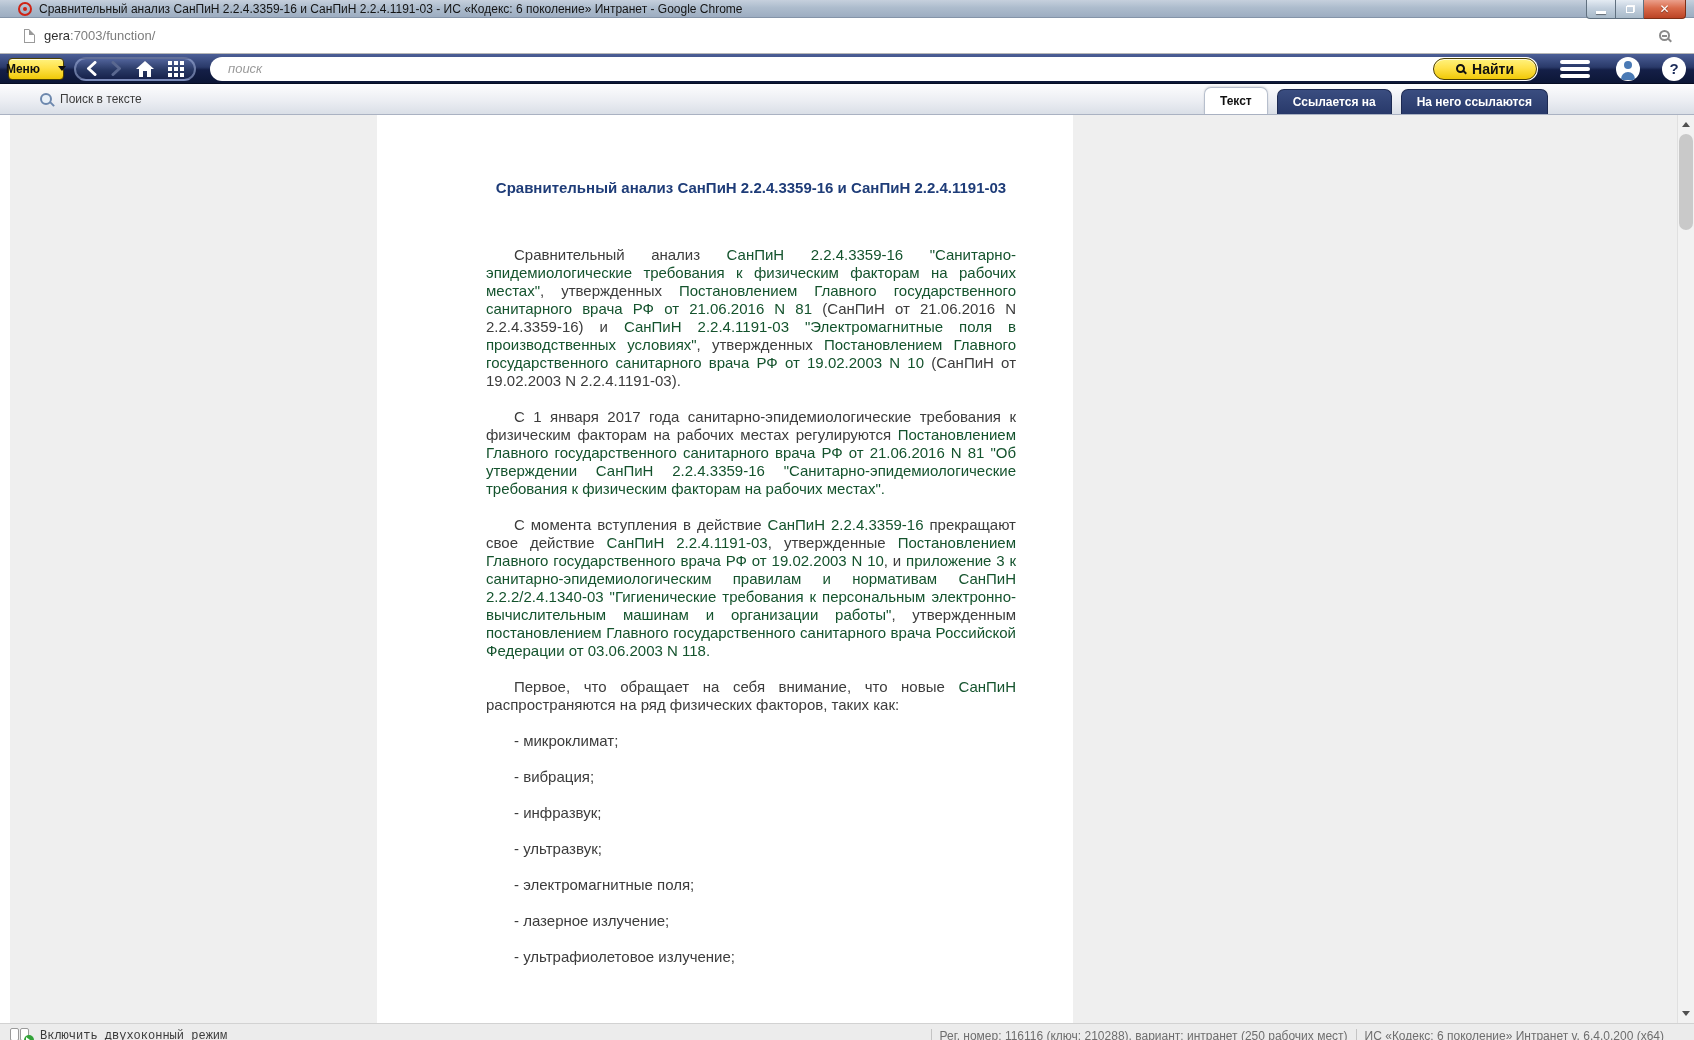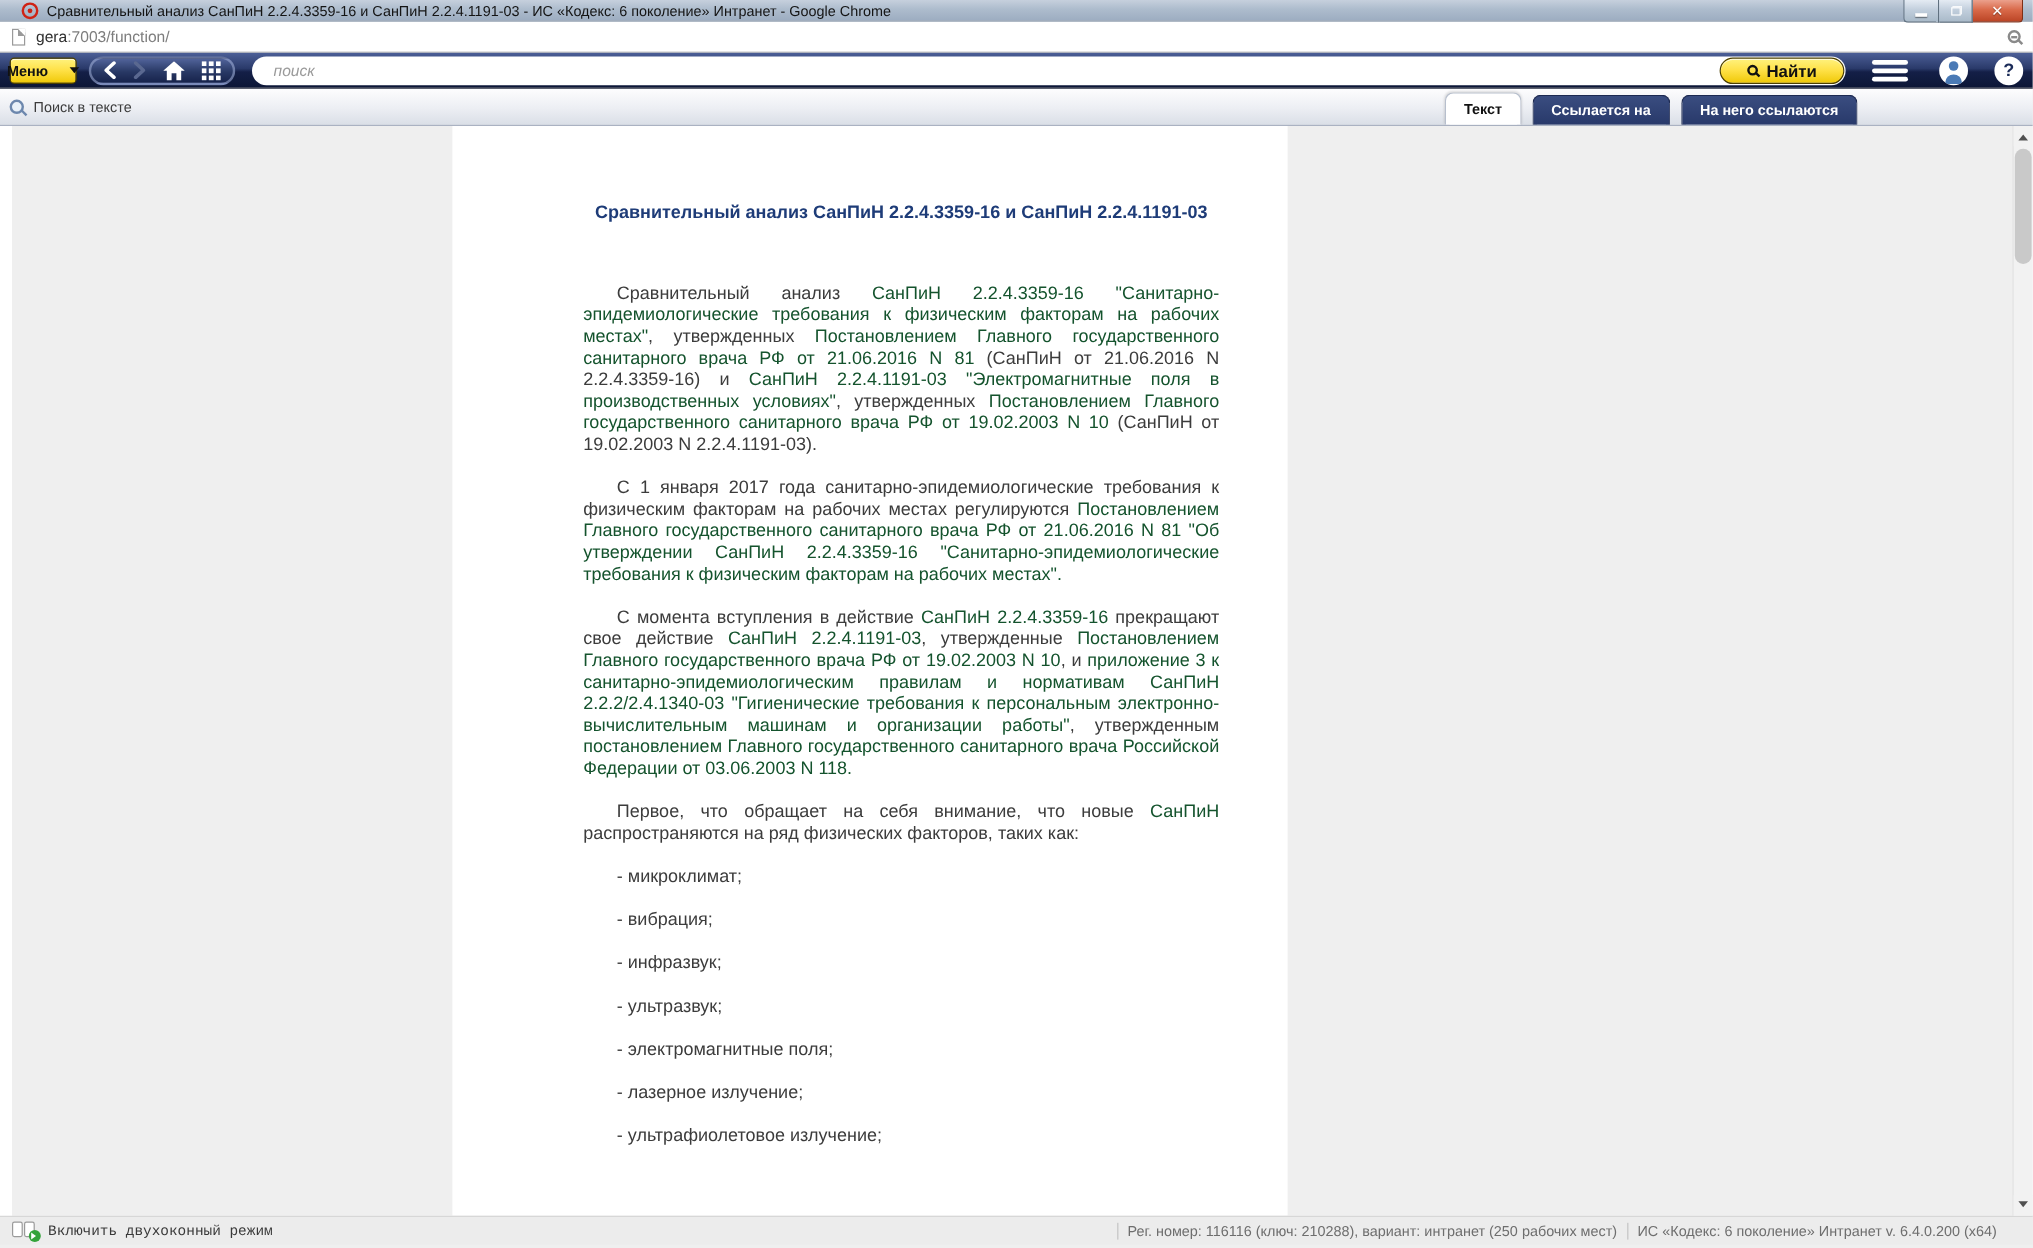--- a/index.html
+++ b/index.html
@@ -26,22 +26,22 @@
     background:linear-gradient(180deg,#eba08c 0%,#d96a4a 45%,#bb4425 100%);
     border-color:#7e2f16; }
   .glyph-min { width:10px; height:3px; background:#fff; margin-top:7px;
     box-shadow:0 1px 1px rgba(0,0,0,.45); }
   .glyph-res { width:8px; height:7px; border:1px solid #fff; position:relative;
     box-shadow:1px -1px 0 rgba(255,255,255,.85); }
   .glyph-close { color:#fff; font-size:12px; font-weight:bold; line-height:1;
     text-shadow:0 1px 1px rgba(0,0,0,.4); }
 
   
-  .urlbar { height:26px; background:#fff; display:flex; align-items:center;
-    padding:0 10px; border-bottom:1px solid #b7b7b7; }
+  .urlbar { height:36px; background:#fff; display:flex; align-items:center;
+    padding:0 24px; border-bottom:1px solid #b7b7b7; }
   .doc-ico { width:11px; height:14px; border:1px solid #9a9a9a; position:relative;
     background:#fff; flex:0 0 auto; }
   .doc-ico::after { content:""; position:absolute; right:-1px; top:-1px;
     border:3px solid; border-color:#fff #fff #9a9a9a #9a9a9a; width:0; height:0; }
   .url-text { font-size:13px; margin-left:9px; color:#7d7d7d; }
   .url-text b { color:#2f2f2f; font-weight:normal; }
   .url-mag { margin-left:auto; width:11px; height:11px; border:2px solid #8a8a8a;
     border-radius:50%; position:relative; }
   .url-mag::before { content:""; position:absolute; left:1px; top:3px; width:5px; height:2px; background:#8a8a8a; }
   .url-mag::after { content:""; position:absolute; width:5px; height:2px; background:#8a8a8a;
@@ -80,21 +80,21 @@
   .user-head { width:8px; height:8px; border-radius:50%; background:#4a7ab5;
     position:absolute; top:4px; left:8px; }
   .user-body { width:14px; height:8px; border-radius:7px 7px 0 0; background:#4a7ab5;
     position:absolute; bottom:1px; left:5px; }
   .help-ico { margin-left:22px; color:#1b2b58; font-weight:bold; font-size:15px; }
 
   
   .subbar { height:31px; display:flex; align-items:center;
     background:linear-gradient(180deg,#fdfdfe 0%,#eceef3 55%,#dadfe7 100%);
     border-bottom:1px solid #aab2c2; position:relative; }
-  .textsearch { display:flex; align-items:center; gap:8px; padding-left:8px; cursor:pointer; }
+  .textsearch { display:flex; align-items:center; gap:8px; padding-left:8px; cursor:pointer;margin-left:32px; }
   .mag-blue { width:12px; height:12px; border:2px solid #6c87ad; border-radius:50%;
     background:#e8f0f8; position:relative; }
   .mag-blue::after { content:""; position:absolute; width:6px; height:2px; background:#6c87ad;
     right:-5px; bottom:-2px; transform:rotate(45deg); }
   .textsearch-label { font-size:12px; color:#3c3c3c; }
   .tabs { position:absolute; right:146px; bottom:0; display:flex; align-items:flex-end; gap:9px; }
   .tab { height:25px; padding:0 15px; display:flex; align-items:center; justify-content:center;
     font-size:12px; font-weight:bold; border-radius:7px 7px 0 0; cursor:pointer;
     background:linear-gradient(180deg,#3a4d80 0%,#28396a 100%); color:#fff;
     border:1px solid #1d2a52; border-bottom:none;margin-top:37px; }

